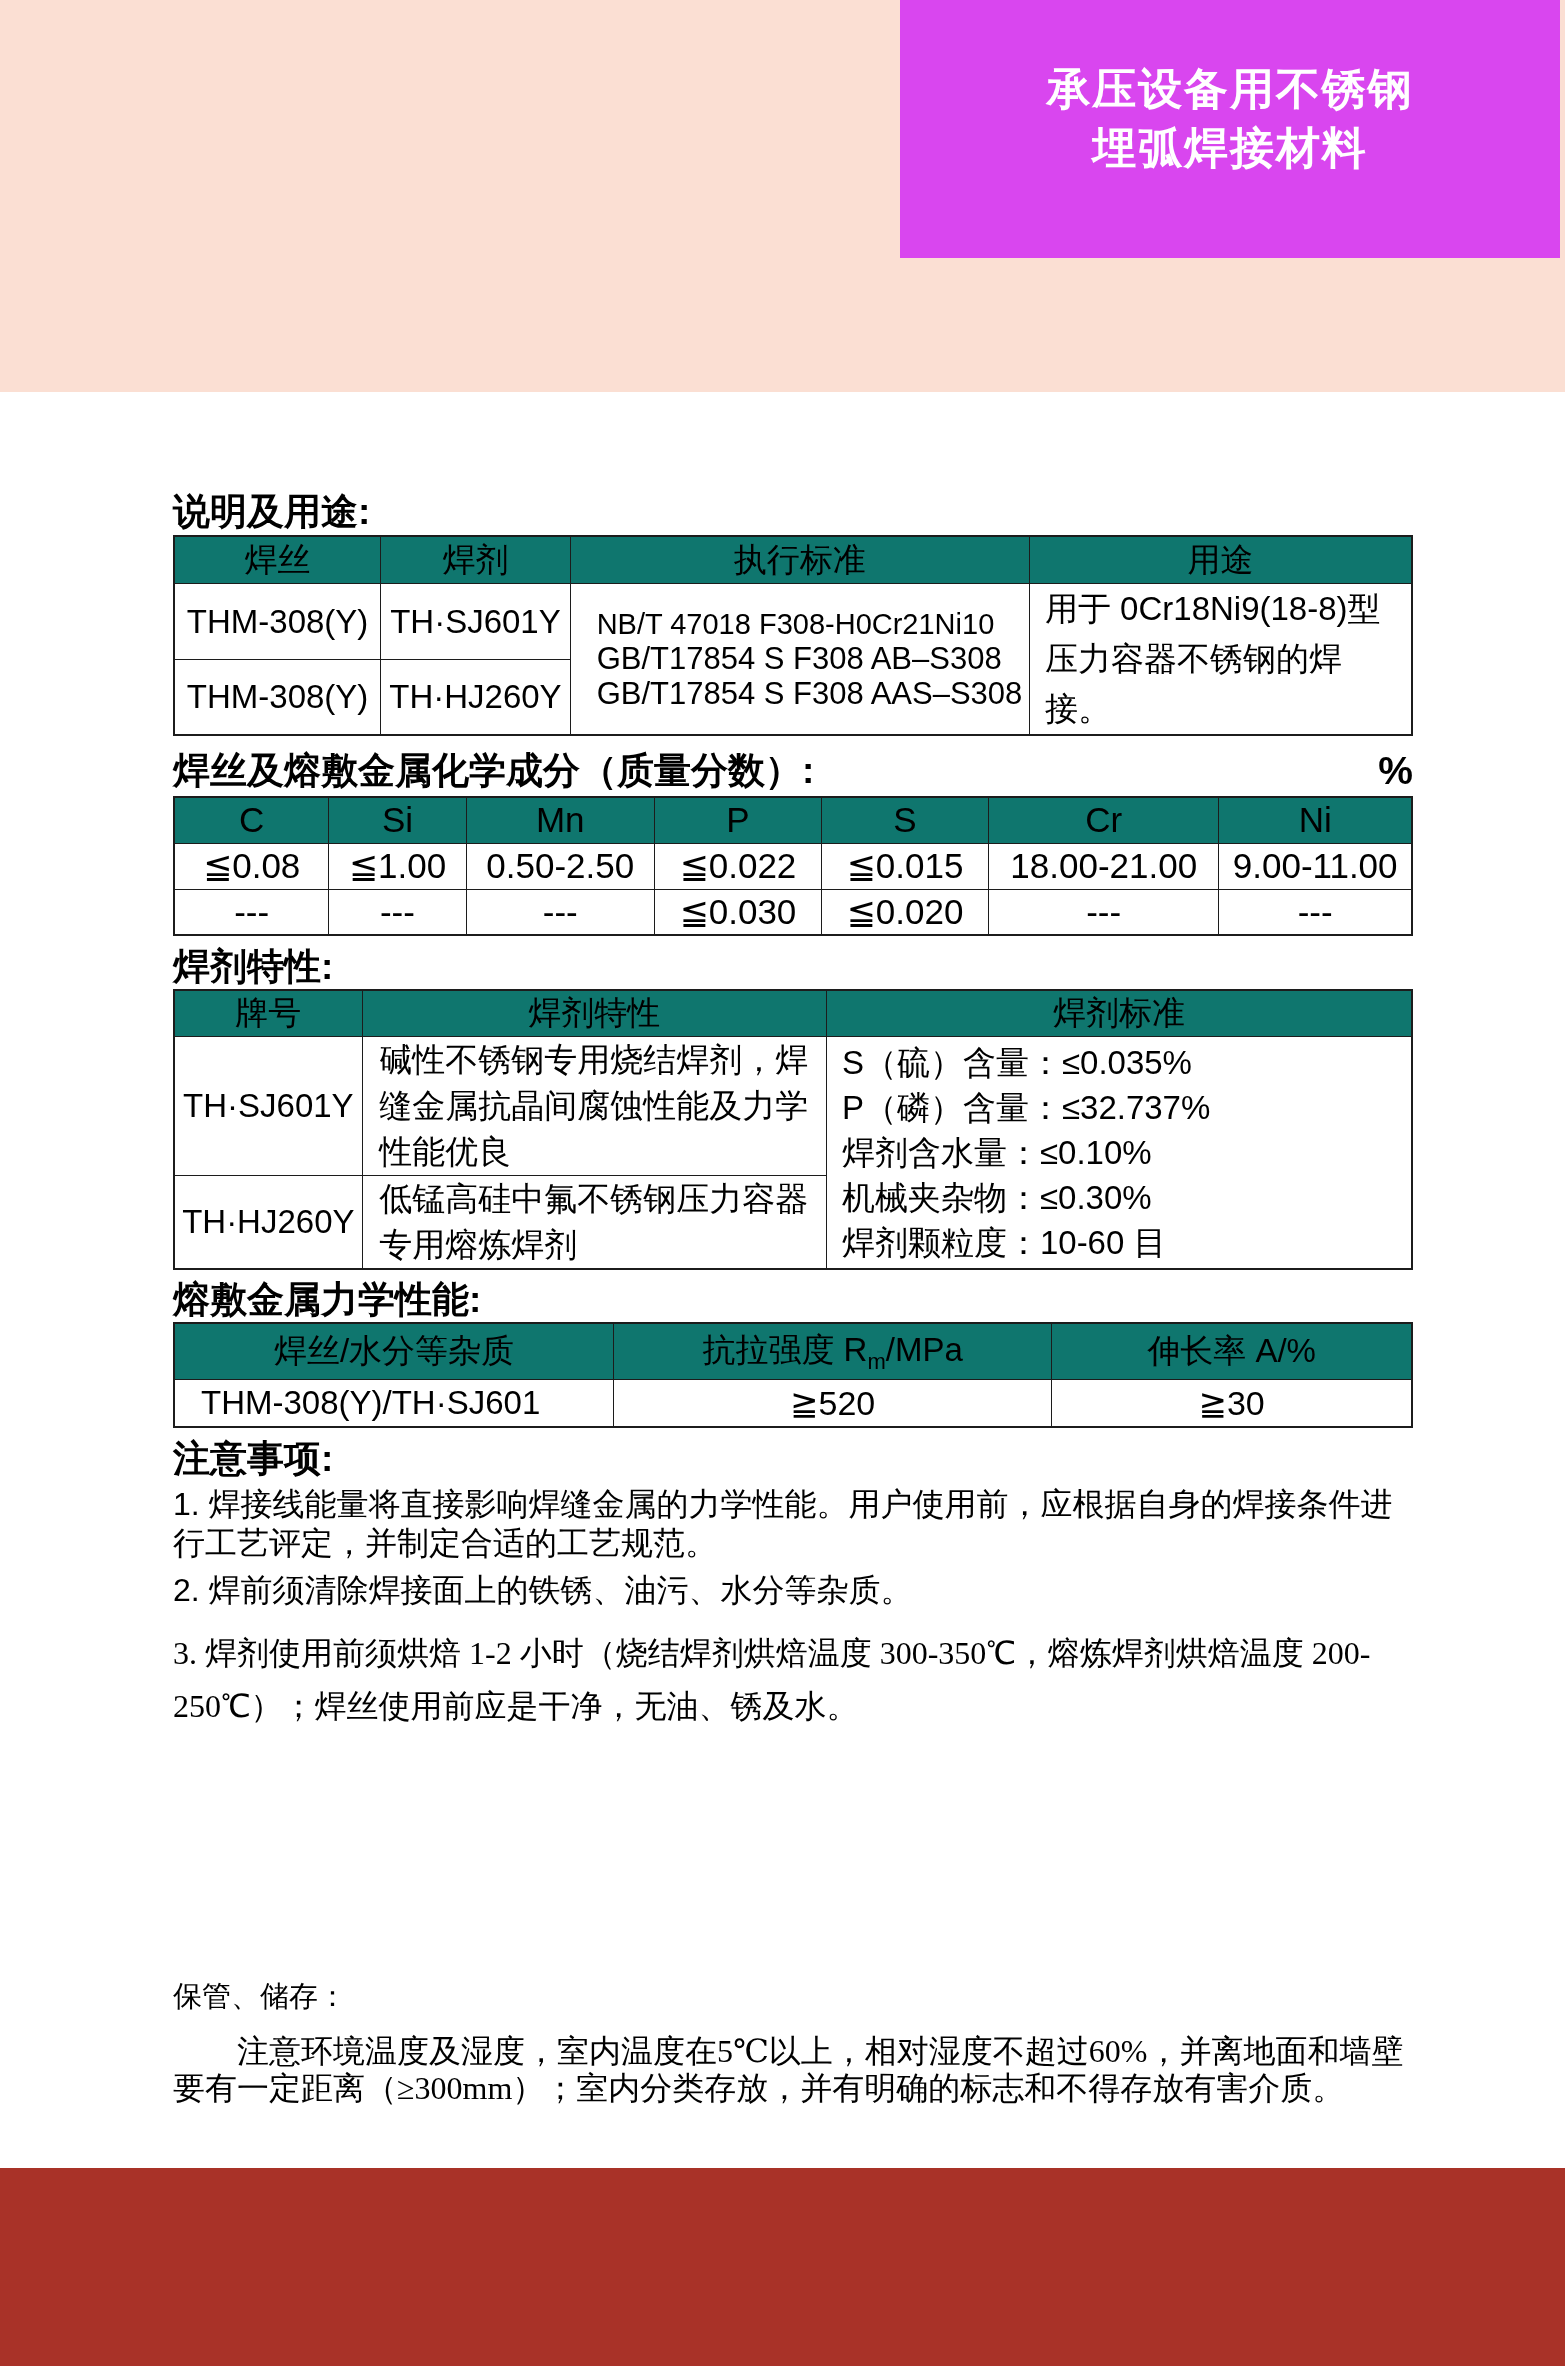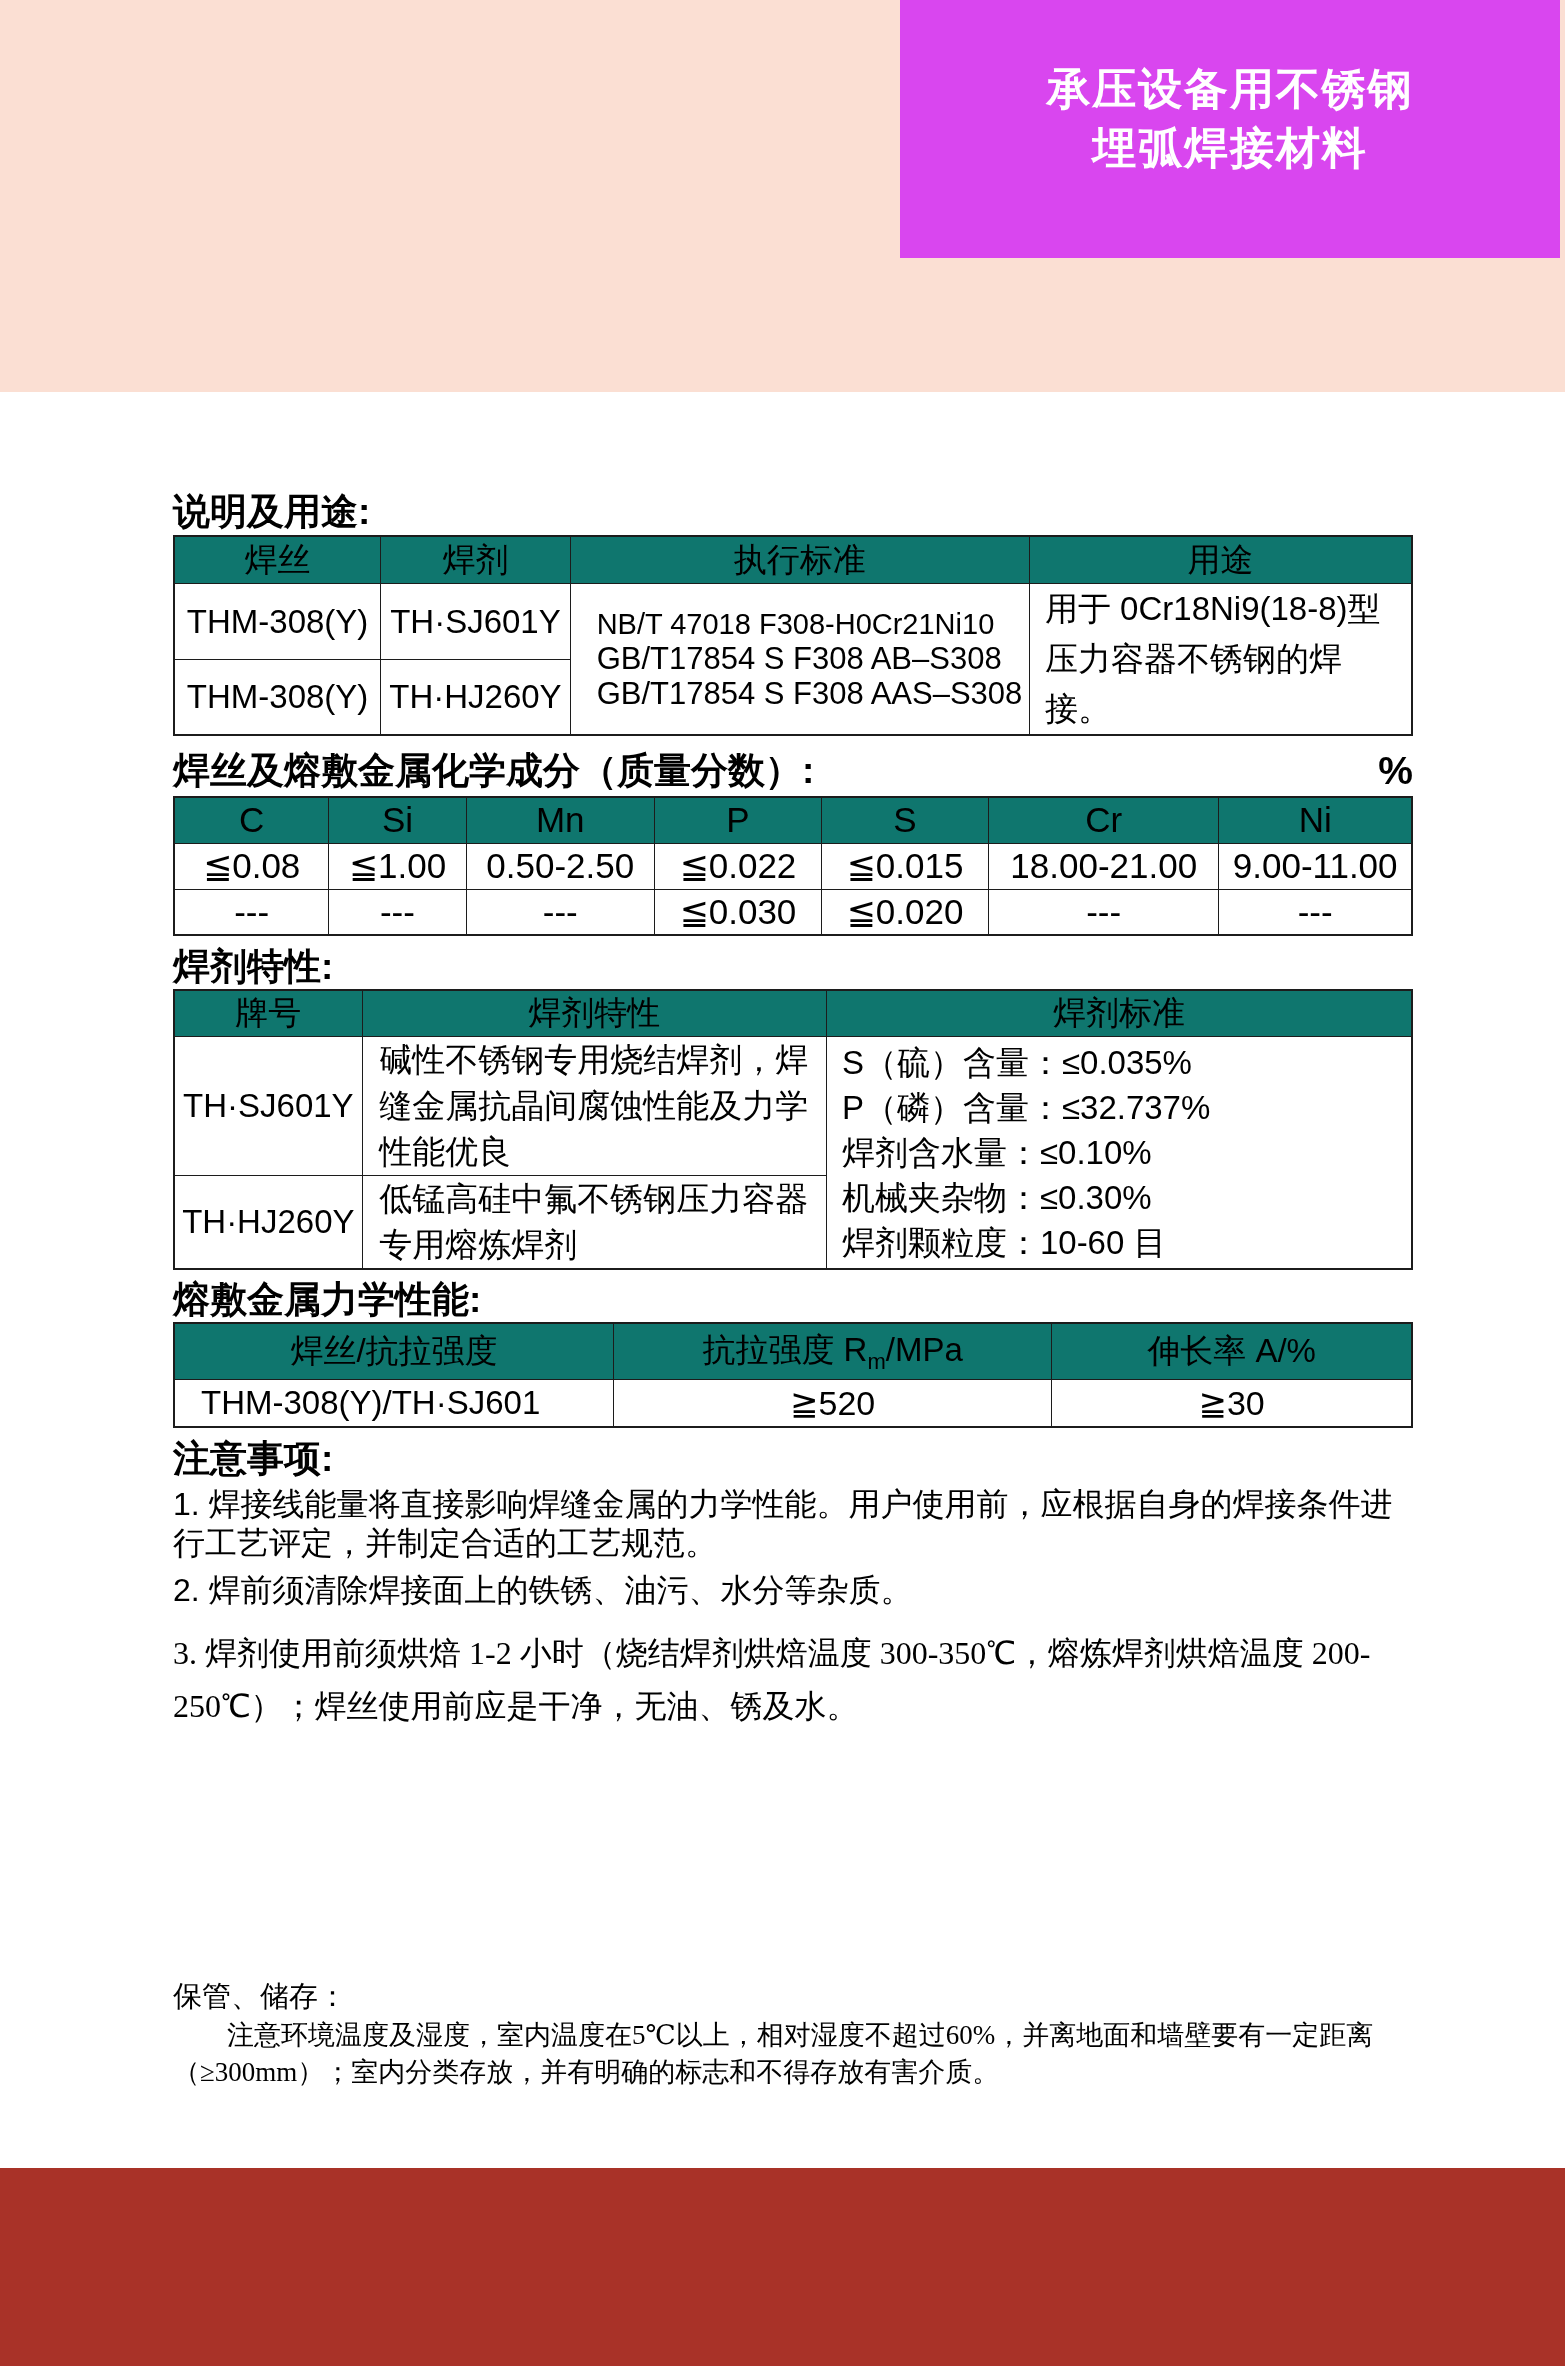--- a/index.html
+++ b/index.html
@@ -58,21 +58,21 @@
   .t-mech td.combo { text-align:left; padding-left:26px; font-size:33px; }
   sub.rm { font-size:22px; }
   
   .note { font-size:32px; line-height:39px; }
   .note-1 { margin-top:4.6px; }
   .note-2 { margin-top:7.4px; }
   .note-3 { margin-top:17px; line-height:53px;font-family:Liberation Serif, serif; }
   
   .storage { margin-top:245px; font-family:"Liberation Serif","DejaVu Serif",serif; }
   .storage-h { font-size:29px; line-height:37px; }
-  .storage-b { margin-top:2px; font-size:27px; line-height:37px; text-indent:2em; }
+  .storage-b { margin-top:18px; font-size:32px; line-height:37px; text-indent:2em; }
   
   .footer { position:absolute; left:0; bottom:0; width:1566px; height:198px; background:#a93228; }
 </style>
 </head>
 <body>
 
 <div class="hero">
   <div class="hero-red">
     <div class="t">承压设备用不锈钢</div>
     <div class="t">埋弧焊接材料</div>
@@ -191,21 +191,21 @@
 
   <div class="sec-h h-mech">熔敷金属力学性能:</div>
   <table class="t-mech">
     <colgroup>
       <col style="width:35.5%">
         <col style="width:35.4%">
         <col style="width:29.1%">
     </colgroup>
     <tbody>
         <tr>
-      <th>焊丝/抗拉强度</th>
+      <th>焊丝/水分等杂质</th>
       <th><span>抗拉强度 R</span><sub class="rm">m</sub><span>/MPa</span></th>
       <th>伸长率 A/%</th>
     </tr>
     <tr>
       <td class="combo">THM-308(Y)/TH·SJ601</td>
       <td>≧520</td>
       <td>≧30</td>
     </tr>
   </tbody>
     </table>

